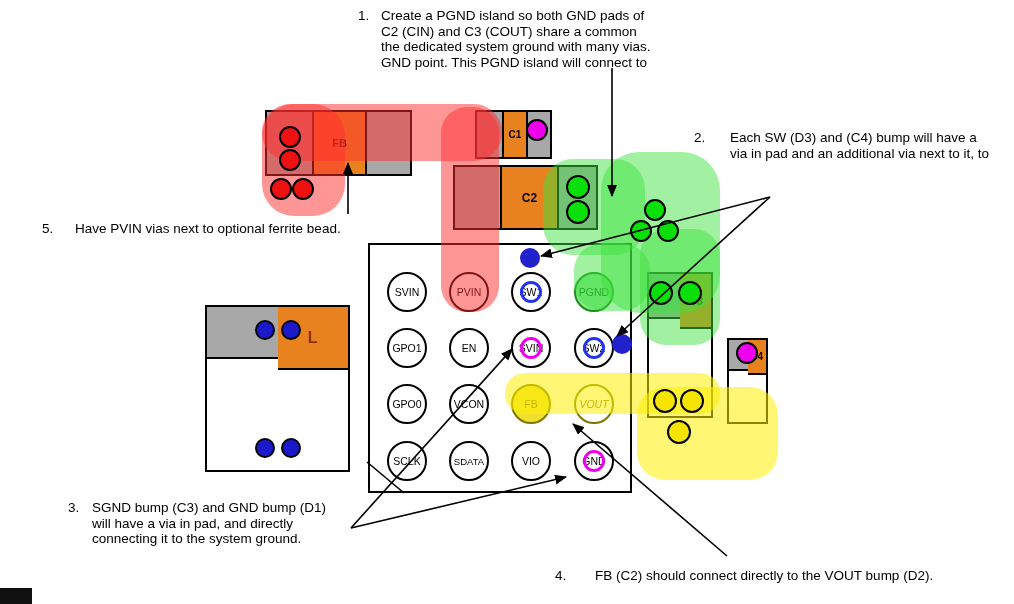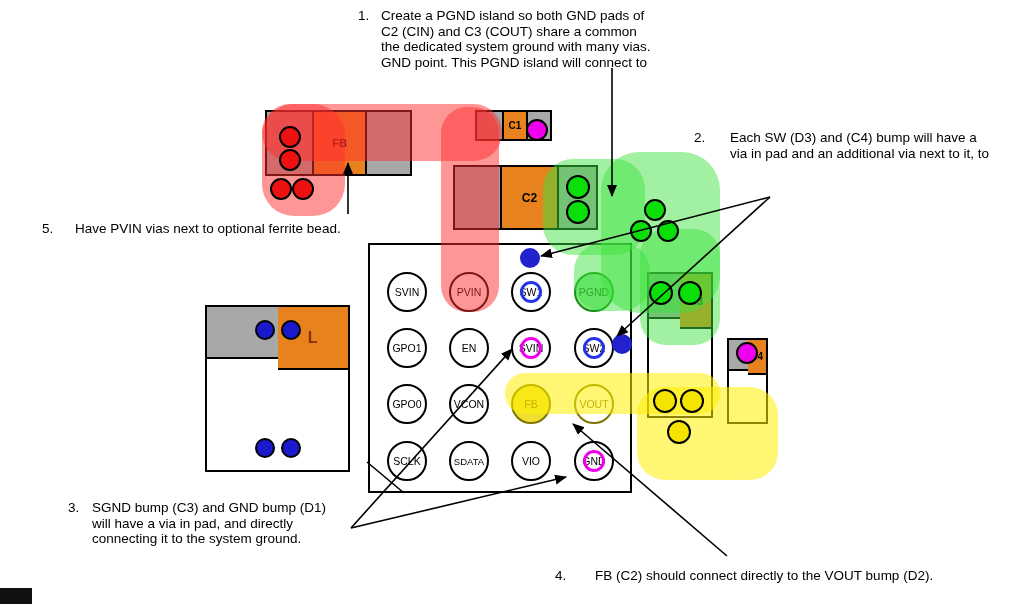--- a/index.html
+++ b/index.html
@@ -65,21 +65,21 @@
   <div class="ov yellow" style="left:637px;top:387px;width:141px;height:93px;border-radius:28px;"></div>
 
   <div class="comp" style="left:265px;top:110px;width:147px;height:66px;">
     <div class="sec gray" style="width:47px;"></div>
     <div class="sec orange" style="width:53px;">
       <span class="clabel" style="font-size:11px;">FB</span>
     </div>
     <div class="sec gray" style="flex:1;"></div>
   </div>
 
-  <div class="comp" style="left:475px;top:110px;width:77px;height:31px;">
+  <div class="comp" style="left:475px;top:110px;width:77px;height:49px;">
     <div class="sec gray" style="width:27px;"></div>
     <div class="sec orange" style="width:24px;">
       <span class="clabel" style="font-size:10px;">C1</span>
     </div>
     <div class="sec gray" style="flex:1;"></div>
   </div>
 
   <div class="comp" style="left:453px;top:165px;width:145px;height:65px;">
     <div class="sec gray" style="width:47px;"></div>
     <div class="sec orange" style="width:57px;">
@@ -144,21 +144,21 @@
 
     <div class="bump" style="left:17px;top:139px;">
         <span>GPO0</span>
       </div>
     <div class="bump" style="left:79px;top:139px;">
         <span>VCON</span>
       </div>
     <div class="bump olive fbfill" style="left:141px;top:139px;">
         <span>FB</span>
       </div>
-    <div class="bump olive" style="left:204px;top:139px;">
+    <div class="bump olive" style="left:204px;top:139px;font-style:italic;">
         <span>VOUT</span>
       </div>
 
     <div class="bump" style="left:17px;top:196px;">
         <span>SCLK</span>
       </div>
     <div class="bump" style="left:79px;top:196px;">
         <span style="font-size:9.5px;">SDATA</span>
       </div>
     <div class="bump" style="left:141px;top:196px;">

